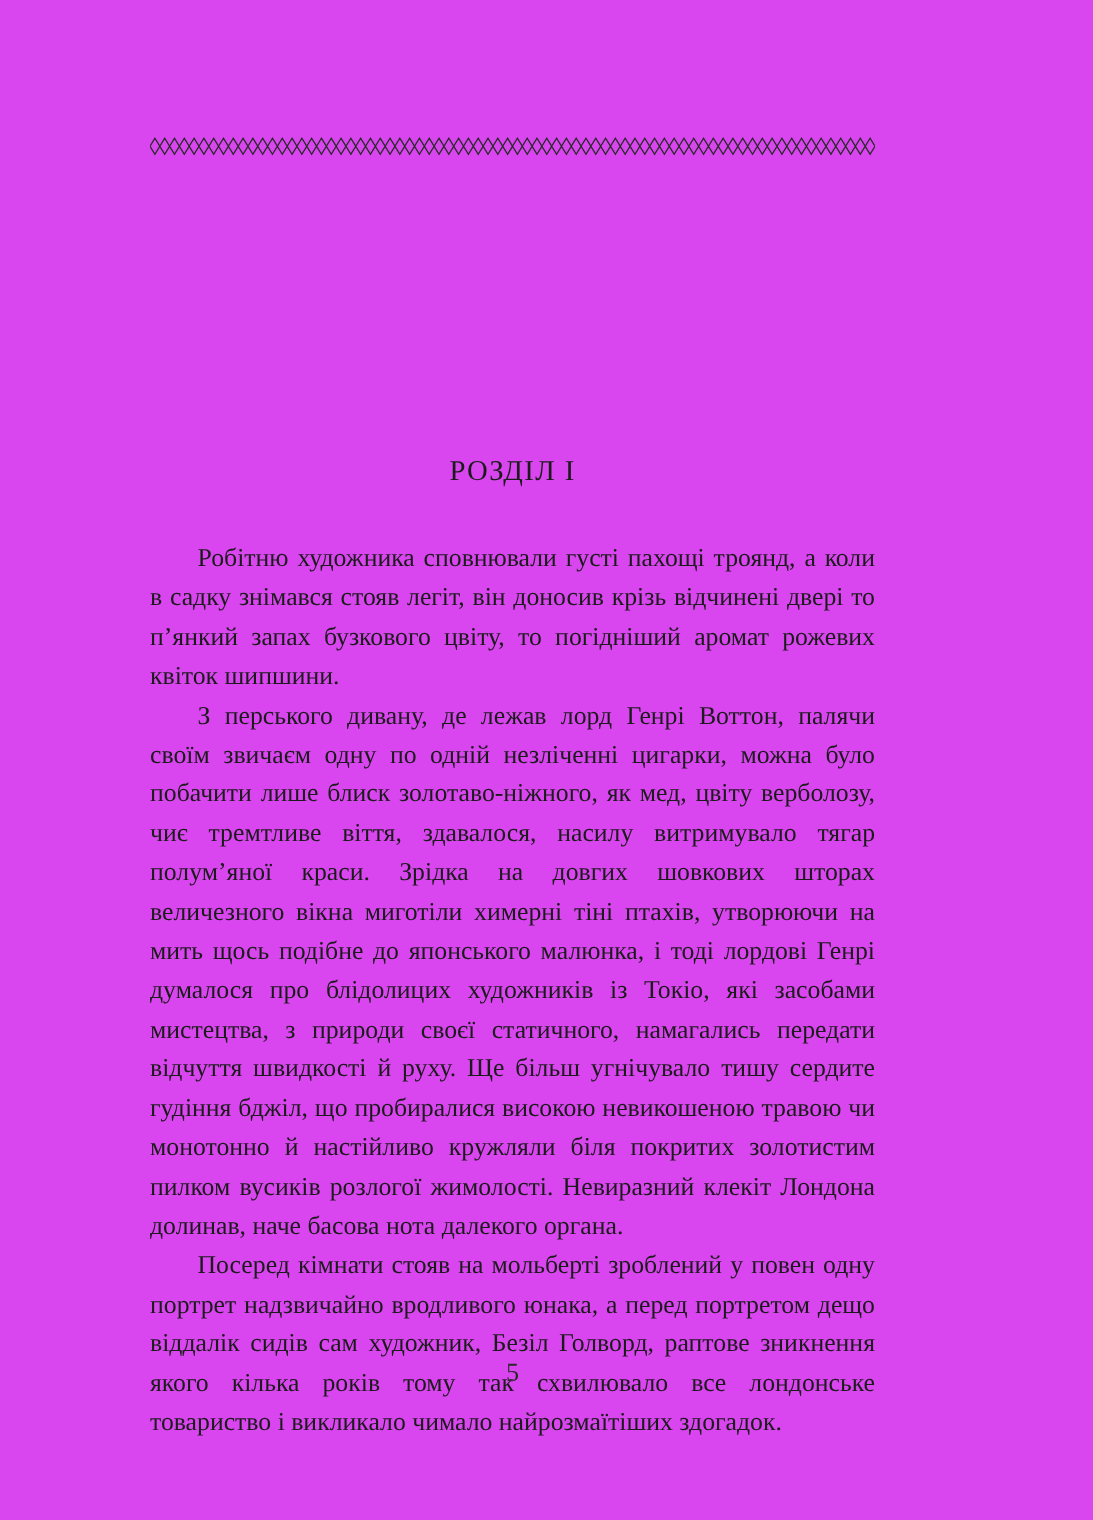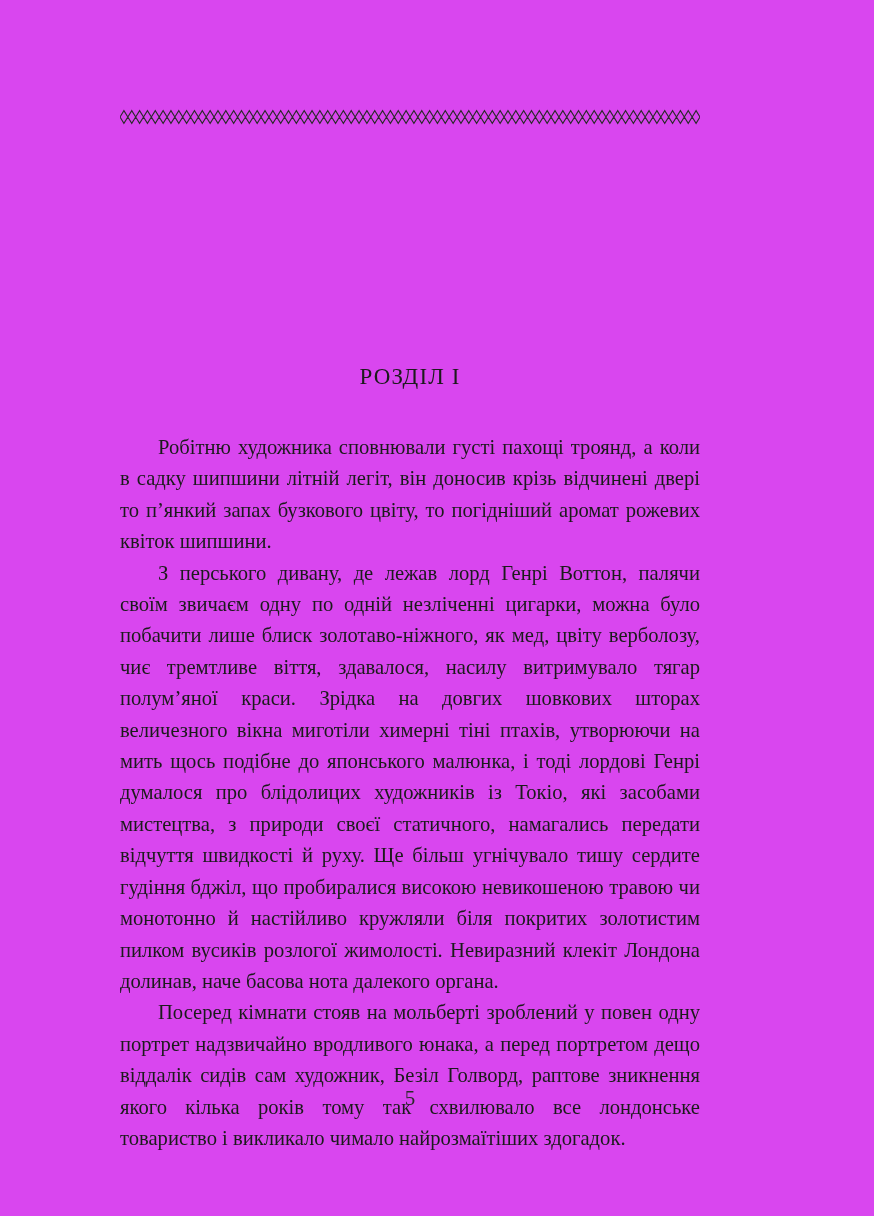--- a/index.html
+++ b/index.html
@@ -96,20 +96,20 @@
     <svg viewBox="0 0 580 20" preserveAspectRatio="none" aria-hidden="true">
       <g id="diamond-row" fill="none" stroke="#2b2b2b" stroke-width="1.1">
           <path d="M0.00 10L3.92 3.5999999999999996L7.84 10L3.92 16.4Z M7.84 10L11.76 3.5999999999999996L15.68 10L11.76 16.4Z M15.68 10L19.59 3.5999999999999996L23.51 10L19.59 16.4Z M23.51 10L27.43 3.5999999999999996L31.35 10L27.43 16.4Z M31.35 10L35.27 3.5999999999999996L39.19 10L35.27 16.4Z M39.19 10L43.11 3.5999999999999996L47.03 10L43.11 16.4Z M47.03 10L50.95 3.5999999999999996L54.86 10L50.95 16.4Z M54.86 10L58.78 3.5999999999999996L62.70 10L58.78 16.4Z M62.70 10L66.62 3.5999999999999996L70.54 10L66.62 16.4Z M70.54 10L74.46 3.5999999999999996L78.38 10L74.46 16.4Z M78.38 10L82.30 3.5999999999999996L86.22 10L82.30 16.4Z M86.22 10L90.14 3.5999999999999996L94.05 10L90.14 16.4Z M94.05 10L97.97 3.5999999999999996L101.89 10L97.97 16.4Z M101.89 10L105.81 3.5999999999999996L109.73 10L105.81 16.4Z M109.73 10L113.65 3.5999999999999996L117.57 10L113.65 16.4Z M117.57 10L121.49 3.5999999999999996L125.41 10L121.49 16.4Z M125.41 10L129.32 3.5999999999999996L133.24 10L129.32 16.4Z M133.24 10L137.16 3.5999999999999996L141.08 10L137.16 16.4Z M141.08 10L145.00 3.5999999999999996L148.92 10L145.00 16.4Z M148.92 10L152.84 3.5999999999999996L156.76 10L152.84 16.4Z M156.76 10L160.68 3.5999999999999996L164.59 10L160.68 16.4Z M164.59 10L168.51 3.5999999999999996L172.43 10L168.51 16.4Z M172.43 10L176.35 3.5999999999999996L180.27 10L176.35 16.4Z M180.27 10L184.19 3.5999999999999996L188.11 10L184.19 16.4Z M188.11 10L192.03 3.5999999999999996L195.95 10L192.03 16.4Z M195.95 10L199.86 3.5999999999999996L203.78 10L199.86 16.4Z M203.78 10L207.70 3.5999999999999996L211.62 10L207.70 16.4Z M211.62 10L215.54 3.5999999999999996L219.46 10L215.54 16.4Z M219.46 10L223.38 3.5999999999999996L227.30 10L223.38 16.4Z M227.30 10L231.22 3.5999999999999996L235.14 10L231.22 16.4Z M235.14 10L239.05 3.5999999999999996L242.97 10L239.05 16.4Z M242.97 10L246.89 3.5999999999999996L250.81 10L246.89 16.4Z M250.81 10L254.73 3.5999999999999996L258.65 10L254.73 16.4Z M258.65 10L262.57 3.5999999999999996L266.49 10L262.57 16.4Z M266.49 10L270.41 3.5999999999999996L274.32 10L270.41 16.4Z M274.32 10L278.24 3.5999999999999996L282.16 10L278.24 16.4Z M282.16 10L286.08 3.5999999999999996L290.00 10L286.08 16.4Z M290.00 10L293.92 3.5999999999999996L297.84 10L293.92 16.4Z M297.84 10L301.76 3.5999999999999996L305.68 10L301.76 16.4Z M305.68 10L309.59 3.5999999999999996L313.51 10L309.59 16.4Z M313.51 10L317.43 3.5999999999999996L321.35 10L317.43 16.4Z M321.35 10L325.27 3.5999999999999996L329.19 10L325.27 16.4Z M329.19 10L333.11 3.5999999999999996L337.03 10L333.11 16.4Z M337.03 10L340.95 3.5999999999999996L344.86 10L340.95 16.4Z M344.86 10L348.78 3.5999999999999996L352.70 10L348.78 16.4Z M352.70 10L356.62 3.5999999999999996L360.54 10L356.62 16.4Z M360.54 10L364.46 3.5999999999999996L368.38 10L364.46 16.4Z M368.38 10L372.30 3.5999999999999996L376.22 10L372.30 16.4Z M376.22 10L380.14 3.5999999999999996L384.05 10L380.14 16.4Z M384.05 10L387.97 3.5999999999999996L391.89 10L387.97 16.4Z M391.89 10L395.81 3.5999999999999996L399.73 10L395.81 16.4Z M399.73 10L403.65 3.5999999999999996L407.57 10L403.65 16.4Z M407.57 10L411.49 3.5999999999999996L415.41 10L411.49 16.4Z M415.41 10L419.32 3.5999999999999996L423.24 10L419.32 16.4Z M423.24 10L427.16 3.5999999999999996L431.08 10L427.16 16.4Z M431.08 10L435.00 3.5999999999999996L438.92 10L435.00 16.4Z M438.92 10L442.84 3.5999999999999996L446.76 10L442.84 16.4Z M446.76 10L450.68 3.5999999999999996L454.59 10L450.68 16.4Z M454.59 10L458.51 3.5999999999999996L462.43 10L458.51 16.4Z M462.43 10L466.35 3.5999999999999996L470.27 10L466.35 16.4Z M470.27 10L474.19 3.5999999999999996L478.11 10L474.19 16.4Z M478.11 10L482.03 3.5999999999999996L485.95 10L482.03 16.4Z M485.95 10L489.86 3.5999999999999996L493.78 10L489.86 16.4Z M493.78 10L497.70 3.5999999999999996L501.62 10L497.70 16.4Z M501.62 10L505.54 3.5999999999999996L509.46 10L505.54 16.4Z M509.46 10L513.38 3.5999999999999996L517.30 10L513.38 16.4Z M517.30 10L521.22 3.5999999999999996L525.14 10L521.22 16.4Z M525.14 10L529.05 3.5999999999999996L532.97 10L529.05 16.4Z M532.97 10L536.89 3.5999999999999996L540.81 10L536.89 16.4Z M540.81 10L544.73 3.5999999999999996L548.65 10L544.73 16.4Z M548.65 10L552.57 3.5999999999999996L556.49 10L552.57 16.4Z M556.49 10L560.41 3.5999999999999996L564.32 10L560.41 16.4Z M564.32 10L568.24 3.5999999999999996L572.16 10L568.24 16.4Z M572.16 10L576.08 3.5999999999999996L580.00 10L576.08 16.4Z" fill="none" stroke-linejoin="miter"></path>
         </g>
     </svg>
   </div>
 
   <div class="chapter-title">РОЗДІЛ I</div>
 
   <div class="body-text">
-    <p>Робітню художника сповнювали густі пахощі троянд, а коли в садку шипшини літній легіт, він доносив крізь відчинені двері то п’янкий запах бузкового цвіту, то погідніший аромат рожевих квіток шипшини.</p>
+    <p>Робітню художника сповнювали густі пахощі троянд, а коли в садку знімався стояв легіт, він доносив крізь відчинені двері то п’янкий запах бузкового цвіту, то погідніший аромат рожевих квіток шипшини.</p>
     <p>З перського дивану, де лежав лорд Генрі Воттон, палячи своїм звичаєм одну по одній незліченні цигарки, можна було побачити лише блиск золотаво-ніжного, як мед, цвіту верболозу, чиє тремтливе віття, здавалося, насилу витримувало тягар полум’яної краси. Зрідка на довгих шовкових шторах величезного вікна миготіли химерні тіні птахів, утворюючи на мить щось подібне до японського малюнка, і тоді лордові Генрі думалося про блідолицих художників із Токіо, які засобами мистецтва, з природи своєї статичного, намагались передати відчуття швидкості й руху. Ще більш угнічувало тишу сердите гудіння бджіл, що пробиралися високою невикошеною травою чи монотонно й настійливо кружляли біля покритих золотистим пилком вусиків розлогої жимолості. Невиразний клекіт Лондона долинав, наче басова нота далекого органа.</p>
     <p>Посеред кімнати стояв на мольберті зроблений у повен одну портрет надзвичайно вродливого юнака, а перед портретом дещо віддалік сидів сам художник, Безіл Голворд, раптове зникнення якого кілька років тому так схвилювало все лондонське товариство і викликало чимало найрозмаїтіших здогадок.</p>
   </div>
 
   <div class="folio">5</div>
 
 </div>
 
 </body></html>

